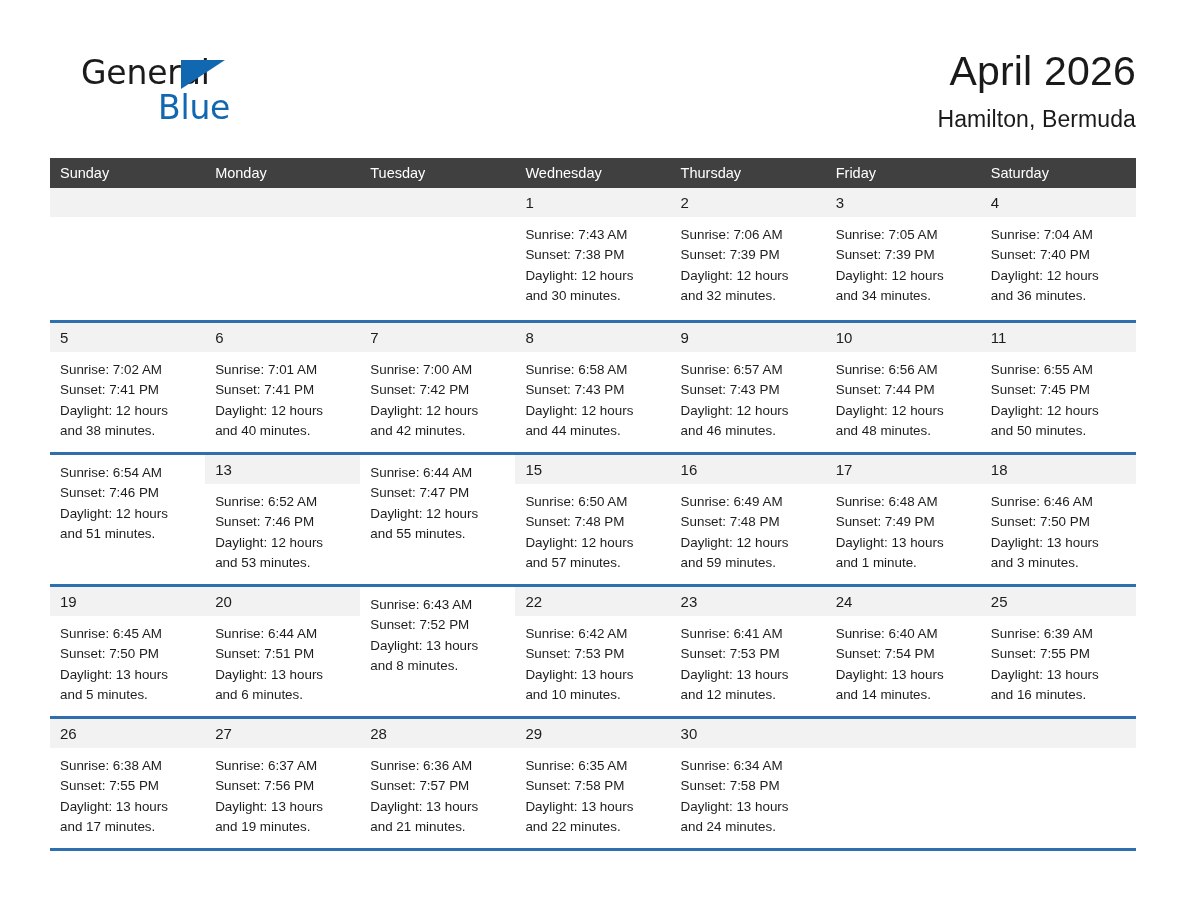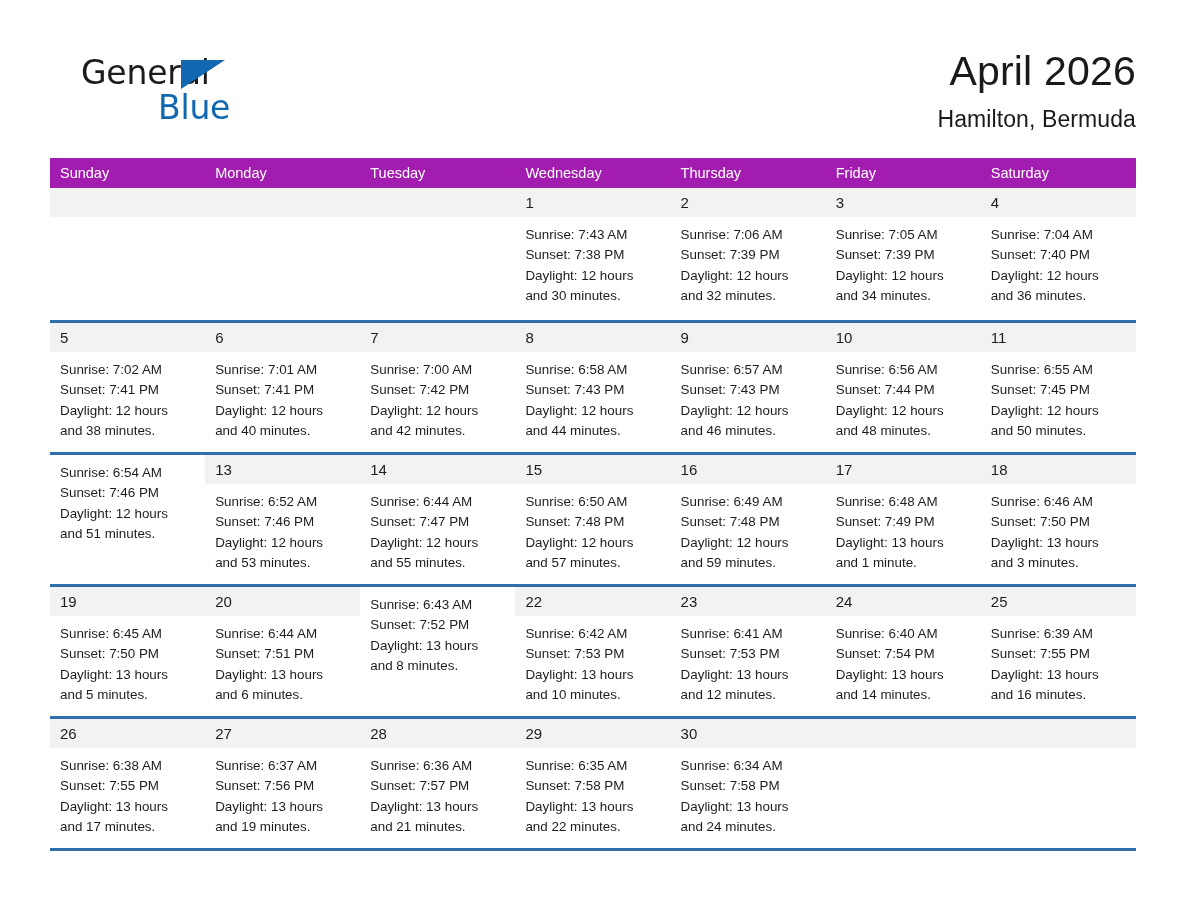--- a/index.html
+++ b/index.html
@@ -92,21 +92,21 @@
 
   
   .calendar {
     position: absolute;
     left: 50px;
     top: 158px;
     width: 1086px;
   }
   .weekday-row {
     display: flex;
-    background: #a21caf;
+    background: #404040;
     height: 30px;
   }
   .weekday-cell {
     flex: 1 1 0;
     color: #ffffff;
     font-size: 14.5px;
     line-height: 30px;
     padding-left: 10px;
     box-sizing: border-box;
     white-space: nowrap;
@@ -347,23 +347,20 @@
               <span class="daynum">13</span>
             </div>
             <div class="day-body">
               <div class="day-line">Sunrise: 6:52 AM</div>
               <div class="day-line">Sunset: 7:46 PM</div>
               <div class="day-line">Daylight: 12 hours</div>
               <div class="day-line">and 53 minutes.</div>
             </div>
           </div>
           <div class="day-cell">
-            <div class="daynum-band">
-              <span class="daynum">14</span>
-            </div>
             <div class="day-body">
               <div class="day-line">Sunrise: 6:44 AM</div>
               <div class="day-line">Sunset: 7:47 PM</div>
               <div class="day-line">Daylight: 12 hours</div>
               <div class="day-line">and 55 minutes.</div>
             </div>
           </div>
           <div class="day-cell">
             <div class="daynum-band">
               <span class="daynum">15</span>

